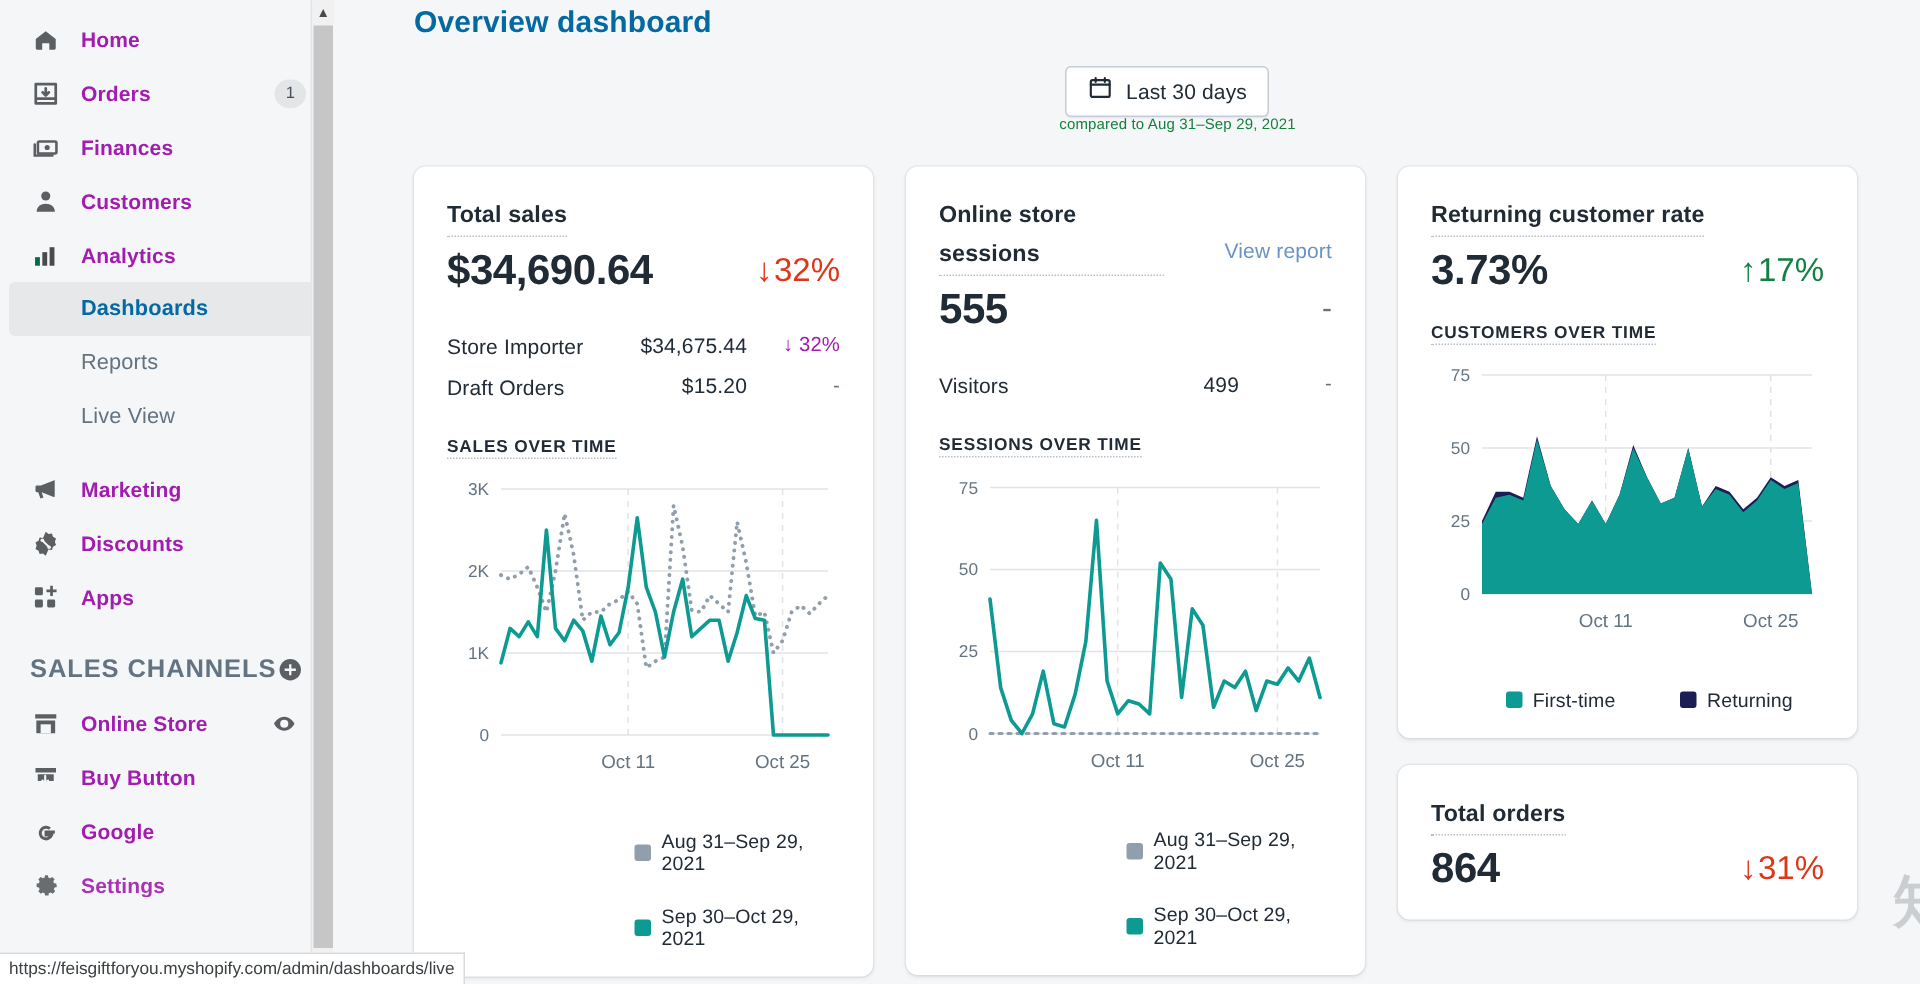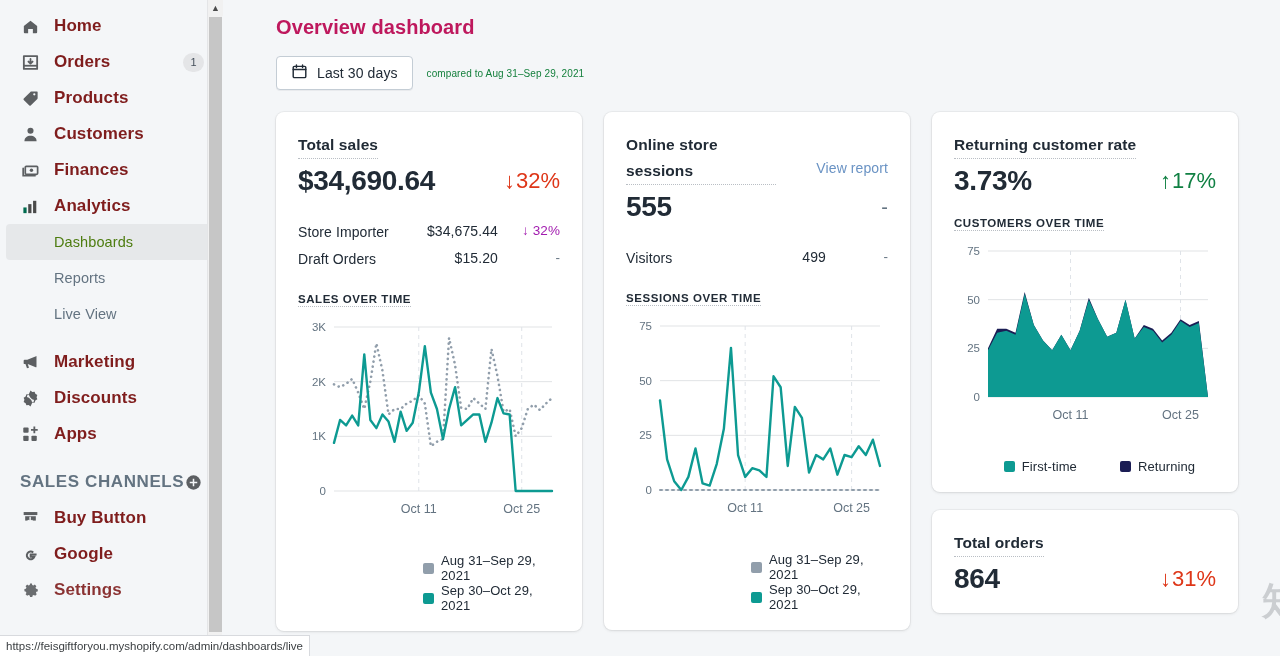--- a/index.html
+++ b/index.html
@@ -18,35 +18,35 @@
   .nav-item {
     display: flex; align-items: center; height: 36px;
     padding: 0 12px 0 14px; margin: 0 6px; border-radius: 4px;
     cursor: pointer; position: relative;
   }
   .nav-item .ico {
     width: 20px; height: 20px; flex: 0 0 20px; margin-right: 14px;
     display: flex; align-items: center; justify-content: center;
   }
   .nav-item .lbl {
-    font-size: 17px; color: #7f1d1d; font-weight: 600;
+    font-size: 14px; color: #a21caf; font-weight: 600;
     letter-spacing: .1px; white-space: nowrap;
   }
   .nav-item .badge {
     margin-left: auto; background: #e4e5e7; color: #454f5b;
     font-size: 11px; border-radius: 10px; min-width: 21px; height: 19px;
     display: flex; align-items: center; justify-content: center; padding: 0 6px;
   }
   .subnav-item {
     display: flex; align-items: center; height: 36px;
     padding-left: 48px; margin: 0 6px; border-radius: 4px; cursor: pointer;
   }
   .subnav-item .lbl { font-size: 14.5px; color: #637381; letter-spacing: .1px; }
   .subnav-item.active { background: #e6e8ea; }
-  .subnav-item.active .lbl { color: #4d7c0f; font-weight: 400; }
+  .subnav-item.active .lbl { color: #0369a1; font-weight: 700; }
 
   .section-head {
     display: flex; align-items: center; height: 32px;
     padding: 0 14px 0 14px; margin: 14px 6px 2px 6px;
   }
   .section-head .ttl {
     font-size: 17px; font-weight: 700; color: #637381; letter-spacing: .6px;
   }
   .section-head .act { margin-left: auto; display: flex; }
 
@@ -71,24 +71,24 @@
   .sb-thumb {
     position: absolute; top: 17px; left: 1px; width: 13px; height: 615px;
     background: #c6c6c6; border-radius: 0;
   }
 
   
   .main {
     flex: 1; height: 656px; padding: 0 0 0 54px; overflow: hidden; position: relative;
   }
   .page-title {
-    font-size: 20px; font-weight: 600; color: #be185d;
-    margin-top: 16px; letter-spacing: .1px;
-  }
-  .toolbar { display: flex; align-items: center; margin-top: 17px; }
+    font-size: 20px; font-weight: 600; color: #0369a1;
+    margin-top: 4px; letter-spacing: .1px;
+  }
+  .toolbar { display: flex; align-items: center; margin-top: 17px; flex-direction: column; }
   .date-btn {
     display: inline-flex; align-items: center; gap: 9px;
     background: #fff; border: 1px solid #c4cdd5; border-radius: 4px;
     height: 34px; padding: 0 14px; cursor: pointer;
     box-shadow: 0 1px 0 rgba(22,29,37,.05);
   }
   .date-btn .lbl { font-size: 14px; color: #212b36; letter-spacing: .1px; }
   .compared { font-size: 10px; color: #15803d; margin-left: 14px; letter-spacing: .1px; }
 
   .cards {
@@ -134,21 +134,21 @@
   .brow .bdelta.flat { color: #637381; }
 
   .chart-label {
     font-size: 11.5px; font-weight: 700; color: #212b36; letter-spacing: .55px;
     border-bottom: 1px dotted #b9bec4; display: inline-block; padding-bottom: 1px;
     margin-top: 20px;
   }
   .chart-wrap { margin-top: 10px; position: relative; }
 
   .legend {
-    display: flex; flex-direction: column; gap: 0; align-items: flex-start;
+    display: flex; flex-direction: column; gap: 20px; align-items: flex-start;
     margin-top: 14px; padding-left: 96px;
   }
   .legend.center { flex-direction: row; gap: 14px; justify-content: center; padding-left: 0; }
   .lg-item { display: flex; align-items: center; gap: 7px; padding-left: 29px; }
   .lg-swatch { width: 11px; height: 11px; border-radius: 2px; flex: 0 0 11px; }
   .lg-text { font-size: 13px; color: #212b36; letter-spacing: .1px; }
 
   .watermark {
     position: absolute; pointer-events: none; color: rgba(145,150,156,.42);
     font-size: 38px; font-weight: 700; letter-spacing: 3px; white-space: nowrap;
@@ -177,48 +177,40 @@
           <svg width="19" height="19" viewBox="0 0 20 20" fill="none" stroke="#5c5f62" stroke-width="1.9">
             <path d="M3 3.2h14v13.6H3z" stroke-linejoin="round"></path>
             <path d="M10 6.2v5m0 0 2.2-2.2M10 11.2 7.8 9" stroke-linecap="round" stroke-linejoin="round"></path>
             <path d="M3 13.4h14"></path>
           </svg>
         </span>
         <span class="lbl">Orders</span>
         <span class="badge">1</span>
       </div>
 
-      <div class="nav-item">
-        <span class="ico">
-          <svg width="19" height="19" viewBox="0 0 20 20" fill="#5c5f62">
-              <path d="M10.4 2.6H17a.5.5 0 0 1 .5.5v6.6a1 1 0 0 1-.3.7l-7 7a1 1 0 0 1-1.4 0l-5.9-5.9a1 1 0 0 1 0-1.4l7-7a1 1 0 0 1 .5-.5zm3.6 4.2a1.2 1.2 0 1 0 0-2.4 1.2 1.2 0 0 0 0 2.4z"></path>
-            </svg>
-        </span>
-        <span class="lbl">Products</span>
-      </div>
-
-      <div class="nav-item">
-        <span class="ico">
-          <svg width="19" height="19" viewBox="0 0 20 20" fill="#5c5f62">
-              <circle cx="10" cy="6" r="3.2"></circle>
-              <path d="M3.6 17c0-3.5 2.9-5.6 6.4-5.6s6.4 2.1 6.4 5.6H3.6z"></path>
-            </svg>
-        </span>
-        <span class="lbl">Customers</span>
-      </div>
 
       <div class="nav-item">
         <span class="ico">
           <svg width="19" height="19" viewBox="0 0 20 20" fill="none" stroke="#5c5f62" stroke-width="1.8">
             <rect x="4.5" y="5.6" width="13" height="8.4" rx="1"></rect>
             <circle cx="11" cy="9.8" r="1.8" fill="#5c5f62" stroke="none"></circle>
             <path d="M2.3 7.8v7.6h12.4" stroke-linecap="round"></path>
           </svg>
         </span>
         <span class="lbl">Finances</span>
+      </div>
+
+      <div class="nav-item">
+        <span class="ico">
+          <svg width="19" height="19" viewBox="0 0 20 20" fill="#5c5f62">
+              <circle cx="10" cy="6" r="3.2"></circle>
+              <path d="M3.6 17c0-3.5 2.9-5.6 6.4-5.6s6.4 2.1 6.4 5.6H3.6z"></path>
+            </svg>
+        </span>
+        <span class="lbl">Customers</span>
       </div>
 
       <div class="nav-item">
         <span class="ico">
           <svg width="19" height="19" viewBox="0 0 20 20">
             <rect x="2.5" y="11" width="3.4" height="6" fill="#006b4f"></rect>
             <rect x="7.6" y="7.5" width="3.4" height="9.5" fill="#4a4a4a"></rect>
             <rect x="12.7" y="4" width="3.4" height="13" fill="#4a4a4a"></rect>
           </svg>
         </span>
@@ -277,20 +269,36 @@
       <span class="ttl">SALES CHANNELS</span>
       <span class="act">
         <svg width="17" height="17" viewBox="0 0 20 20" fill="#5c5f62">
             <circle cx="10" cy="10" r="8.4"></circle>
             <path d="M9.1 5.6h1.8v3.5h3.5v1.8h-3.5v3.5H9.1v-3.5H5.6V9.1h3.5z" fill="#f4f6f8"></path>
           </svg>
       </span>
     </div>
 
     <div>
+      <div class="nav-item">
+        <span class="ico">
+          <svg width="19" height="19" viewBox="0 0 20 20" fill="#5c5f62">
+              <path d="M2.6 3.4h14.8v3H2.6z"></path>
+              <path d="M3.4 7.8h13.2v8.8H3.4z"></path>
+              <rect x="6.4" y="10.4" width="7.2" height="6.2" fill="#f4f6f8"></rect>
+            </svg>
+        </span>
+        <span class="lbl">Online Store</span>
+        <span class="badge" style="background:none;margin-left:auto">
+          <svg width="17" height="17" viewBox="0 0 20 20" fill="#5c5f62">
+              <path d="M10 4.6c-4 0-7 3.2-8 5.4 1 2.2 4 5.4 8 5.4s7-3.2 8-5.4c-1-2.2-4-5.4-8-5.4zm0 8.6a3.2 3.2 0 1 1 0-6.4 3.2 3.2 0 0 1 0 6.4z"></path>
+              <circle cx="10" cy="10" r="1.9" fill="#f4f6f8"></circle>
+            </svg>
+        </span>
+      </div>
       <div class="nav-item">
         <span class="ico">
           <svg width="19" height="19" viewBox="0 0 20 20" fill="#5c5f62">
               <path d="M2.8 3.2h14.4v3.2H2.8z"></path>
               <path d="M4.4 7.6h11.2v4.6H4.4z"></path>
               <path d="M9.6 8.6v5.2M7.6 12l2 1.9 2-1.9" stroke="#f4f6f8" stroke-width="1.5" fill="none" stroke-linecap="round"></path>
             </svg>
         </span>
         <span class="lbl">Buy Button</span>
       </div>

